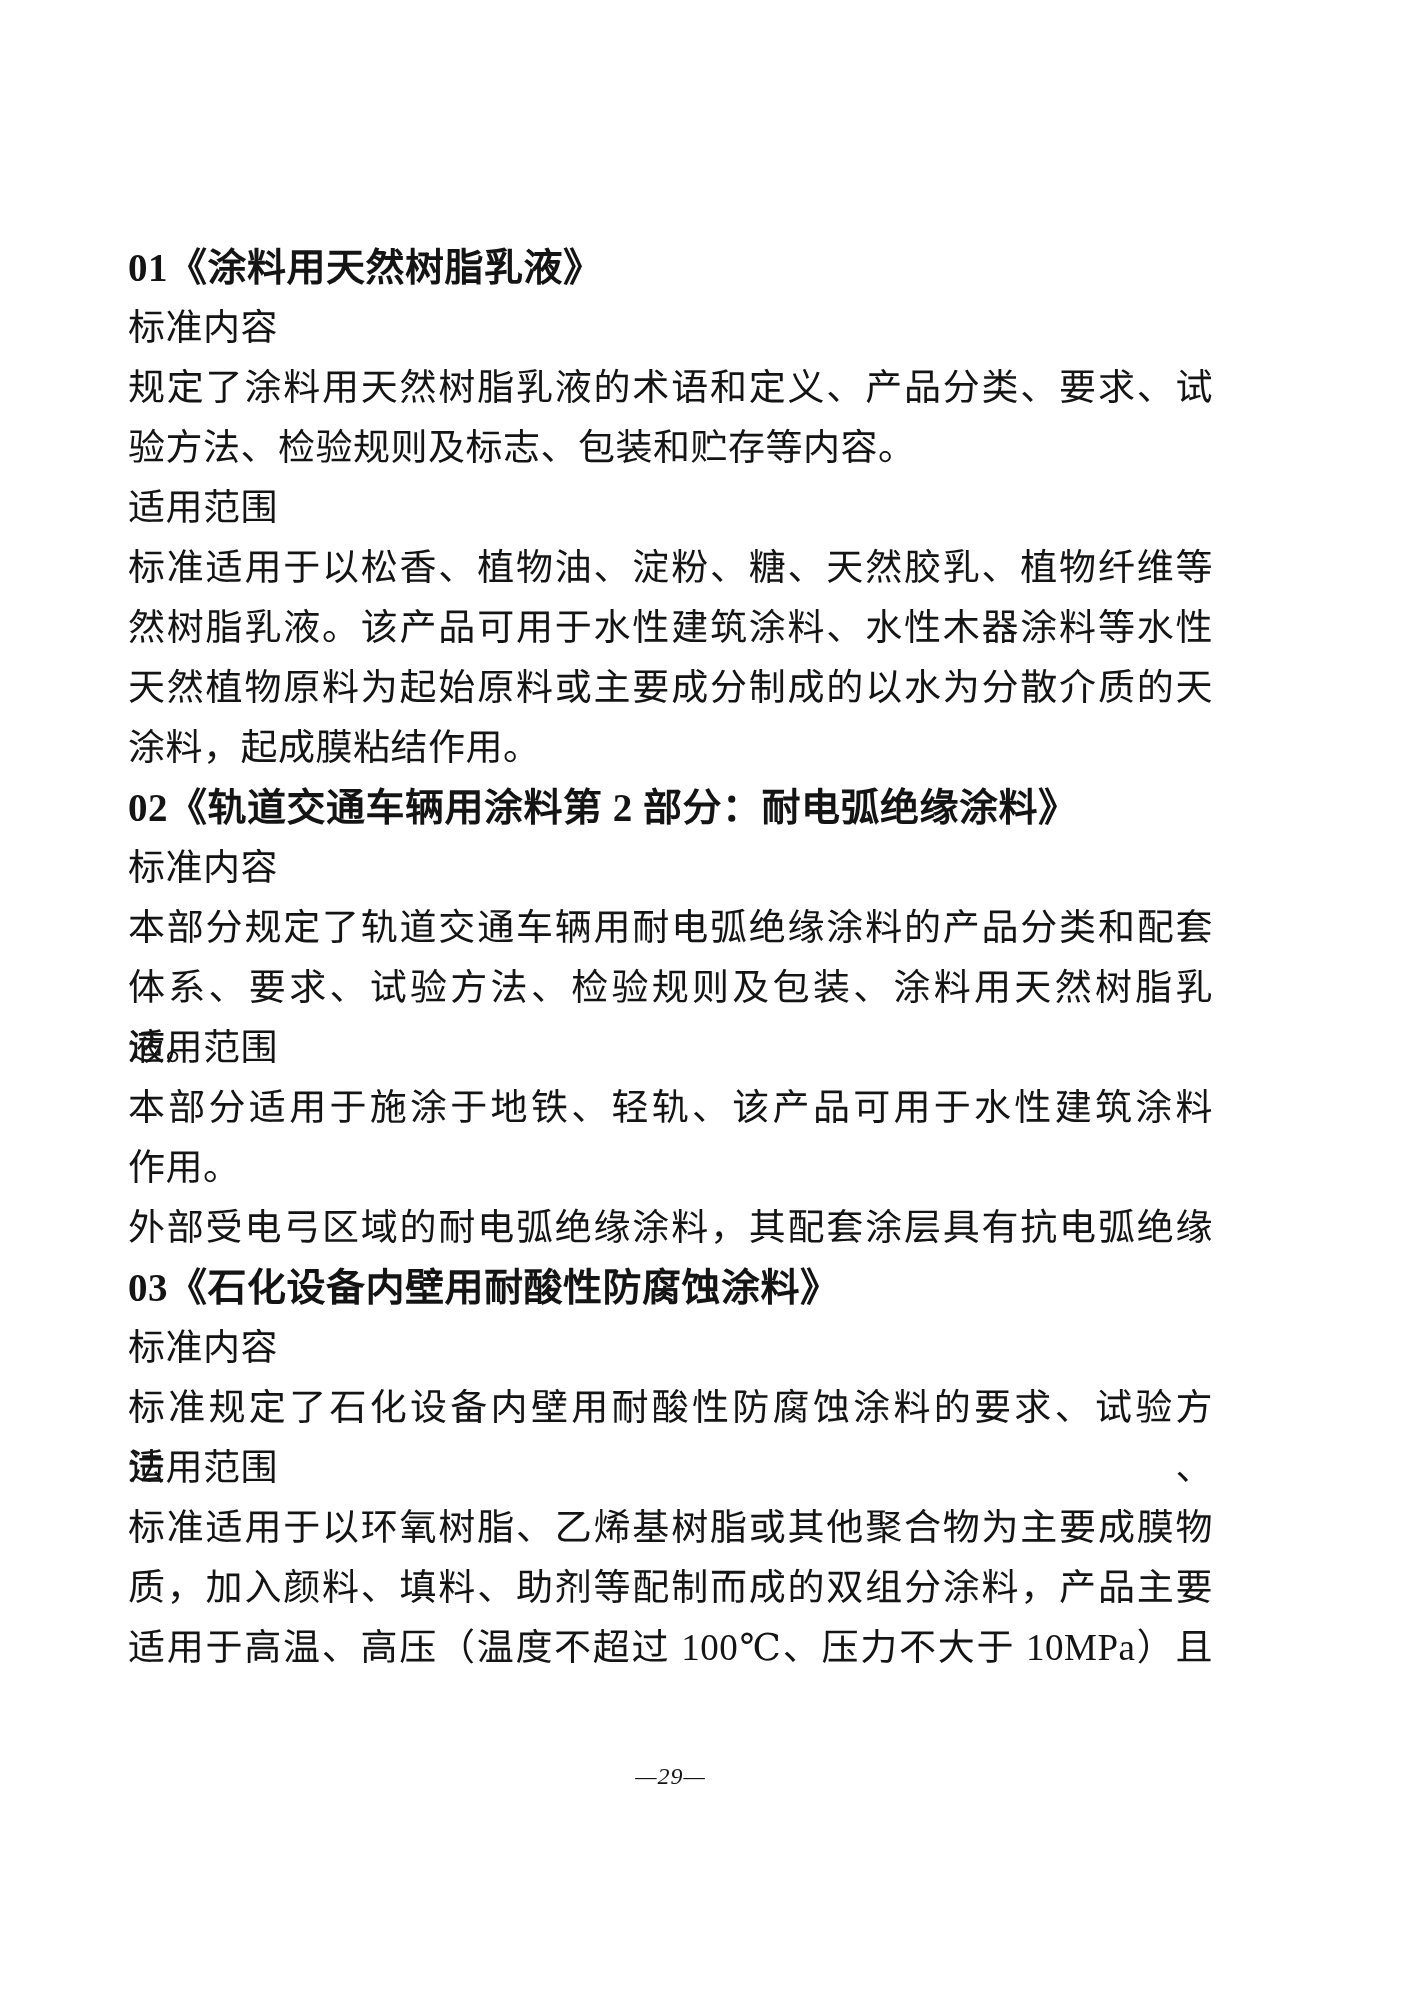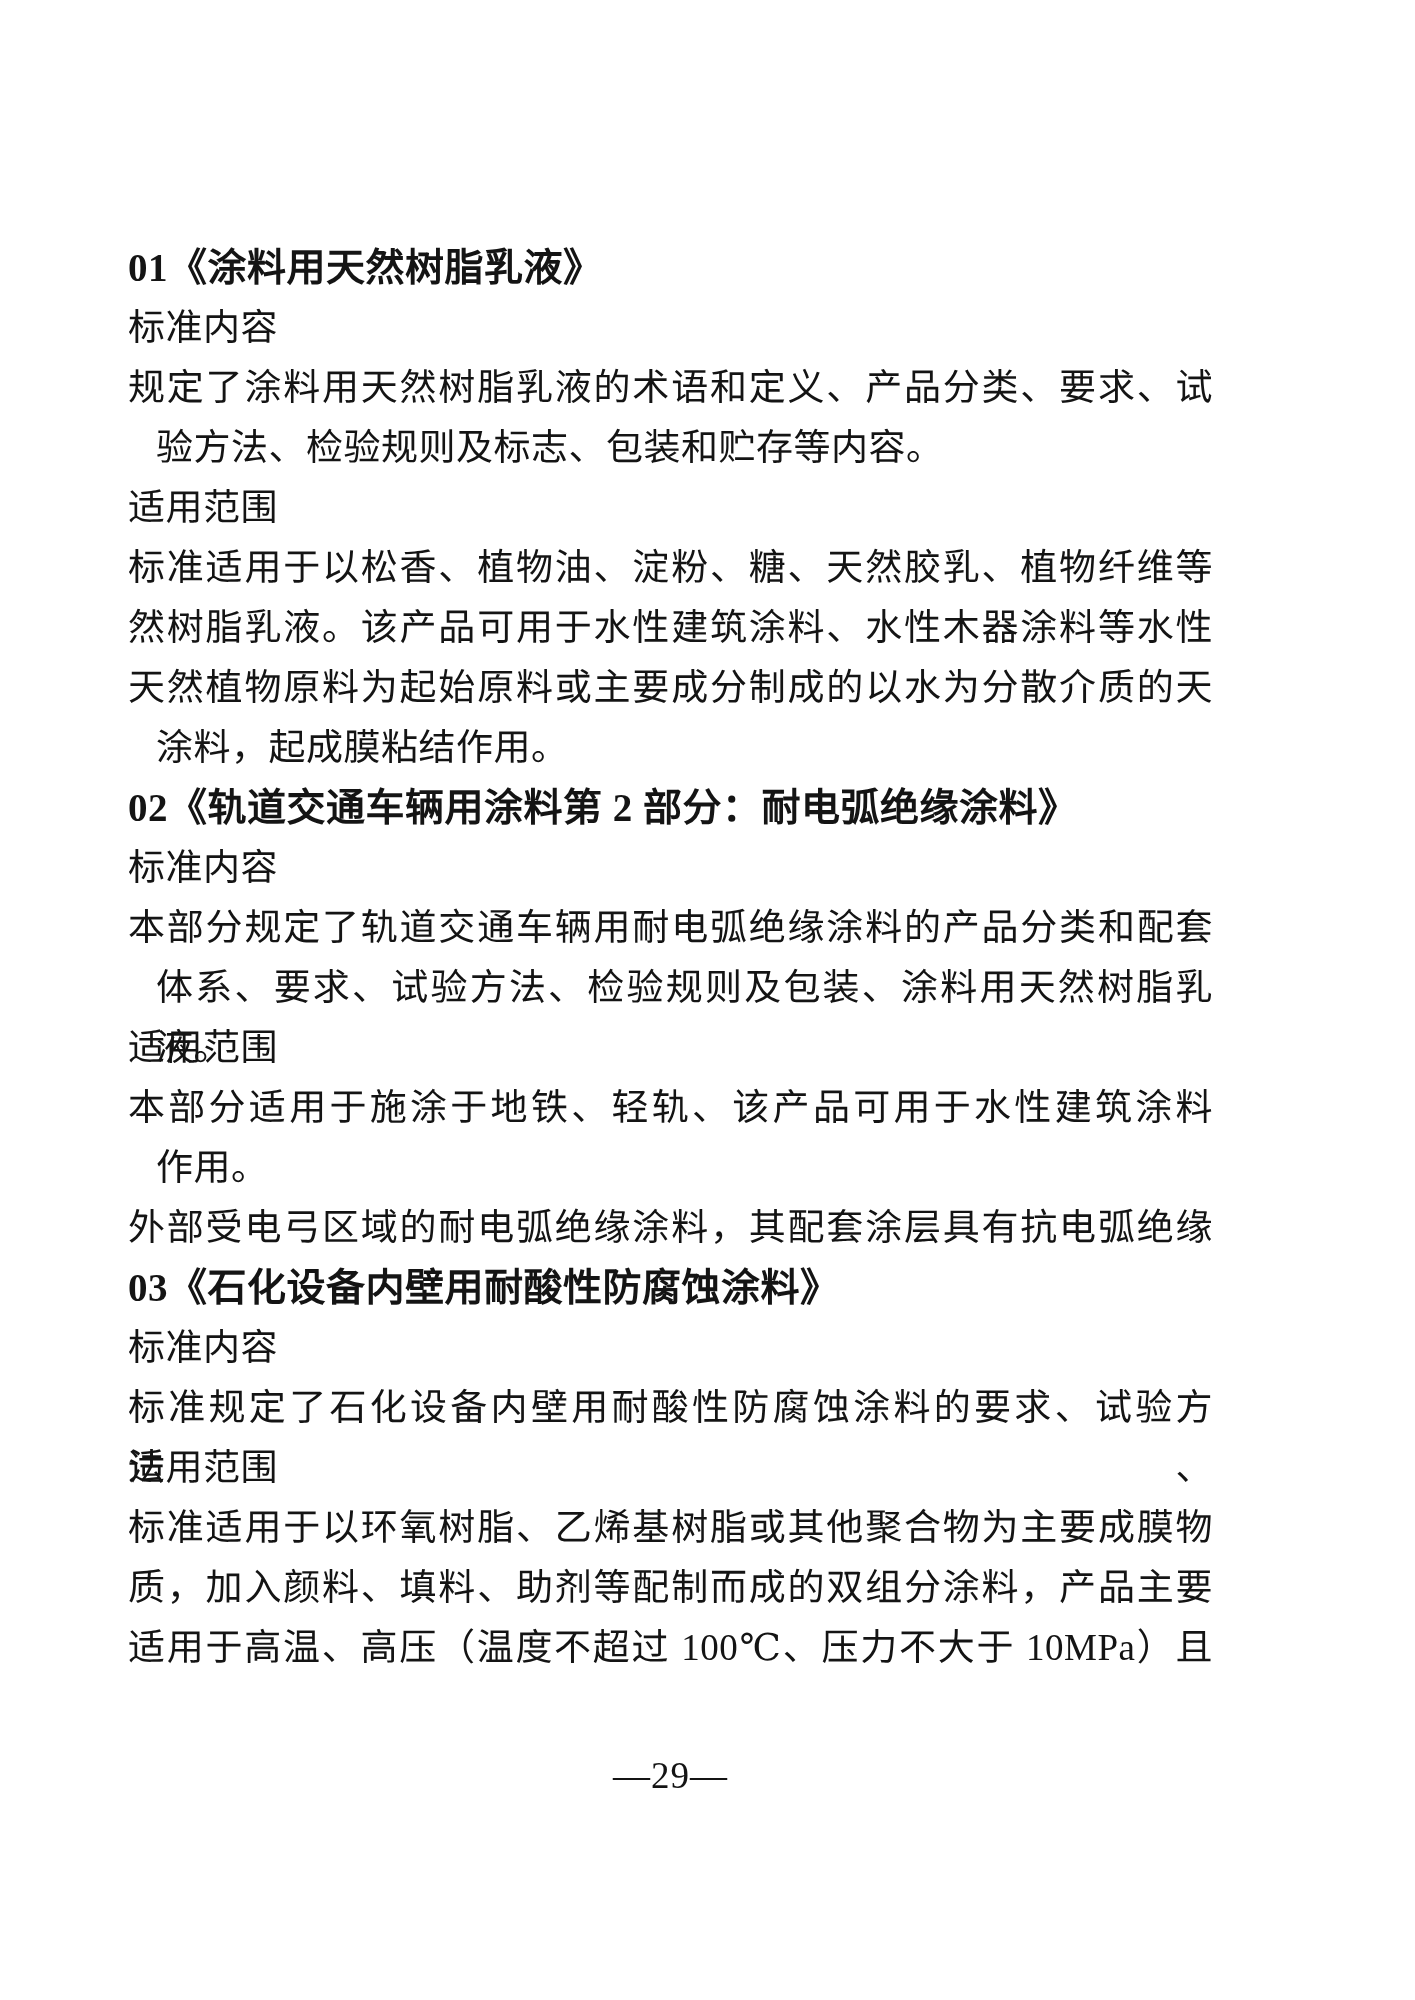--- a/index.html
+++ b/index.html
@@ -21,36 +21,37 @@
   }
   .content { width: 1085px; }
   .line {
     font-size: 37px;
     line-height: 60px;
     height: 60px;
     text-align: justify;
     letter-spacing: 0.5px;
   }
   .fill { text-align-last: justify; }
-  .end  { text-align-last: left; margin-left: 28px; }
+  .end  { text-align-last: left; }
   .heading {
     font-size: 39px;
     line-height: 60px;
     height: 60px;
     font-weight: bold;
     letter-spacing: 0.5px;
     white-space: nowrap;
   }
   .label { text-align-last: left; }
   .page-number {
     margin-top: 68px;
     text-align: center;
-    font-size: 37px;
+    font-size: 24px;
     line-height: 60px;
     letter-spacing: 1px;
+    font-style: italic;
   }
 </style>
 </head>
 <body>
 
 <div class="page">
   <div class="content">
 
     <div class="section">
       <div class="heading">01《涂料用天然树脂乳液》</div>

